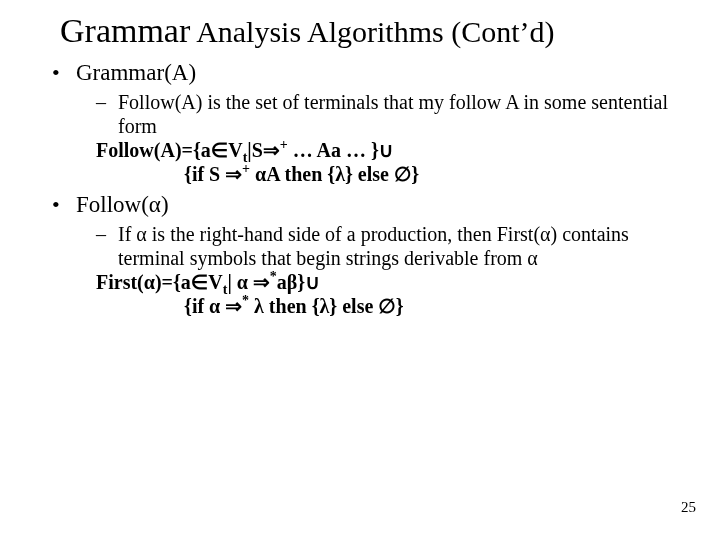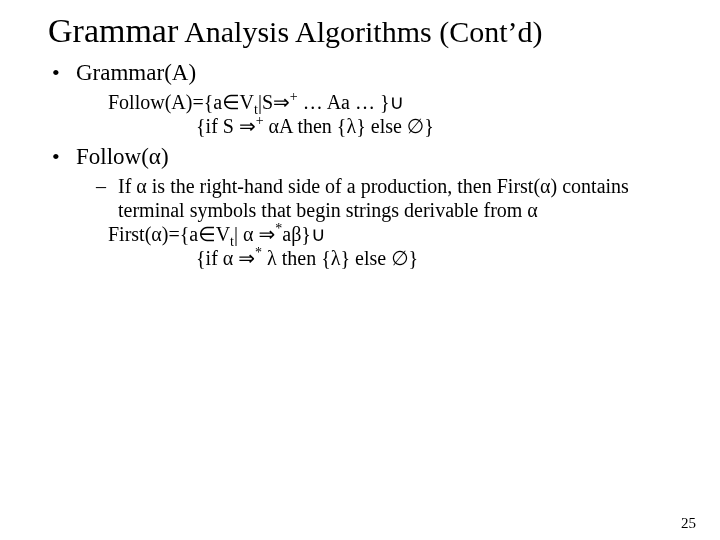--- a/index.html
+++ b/index.html
@@ -13,21 +13,21 @@
   }
   .slide {
     position: relative;
     width: 720px;
     height: 540px;
     box-sizing: border-box;
     padding: 10px 48px 0 48px;
   }
   .title {
     font-size: 30px;
-    margin: 2px 0 10px 0;
+    margin: 2px 0 10px 12px;
     font-weight: normal;
     font-family: Liberation Serif, serif;
   }
   .title .big {
     font-size: 34px;
   }
   ul.top {
     list-style: none;
     padding: 0;
     margin: 0;
@@ -58,49 +58,51 @@
     line-height: 1.2;
   }
   ul.sub > li.dash::before {
     content: "–";
     position: absolute;
     left: 0;
     top: 0;
   }
   ul.sub > li.nodash {
     padding-left: 0;
-    margin-left: 12px;
+    margin-left: 0;
+    font-weight: bold;
   }
   .indent2 {
     display: block;
     padding-left: 88px;
   }
   .pagenum {
     position: absolute;
     right: 24px;
-    bottom: 8px;
+    bottom: 24px;
     font-size: 15px;
   }
   sub { font-size: 0.7em; line-height: 0; }
   sup { font-size: 0.7em; line-height: 0; }
 </style>
 </head>
 <body>
 
 <div class="slide">
 
   <h1 class="title">
     <span class="big">Grammar</span><span> Analysis Algorithms (Cont’d)</span>
   </h1>
 
   <ul class="top">
 
     <li>
       <span>Grammar(A)</span>
       <ul class="sub">
+        <li class="dash">Follow(A) is the set of terminals that my follow A in some sentential form</li>
         <li class="nodash">
           <span>Follow(A)={a∈V</span><sub>t</sub><span>|S⇒</span><sup>+</sup><span> … Aa … }∪</span>
         </li>
         <li class="nodash">
           <span class="indent2">
             <span>{if S ⇒</span><sup>+</sup><span> αA then {λ} else ∅}</span>
           </span>
         </li>
       </ul>
     </li>

